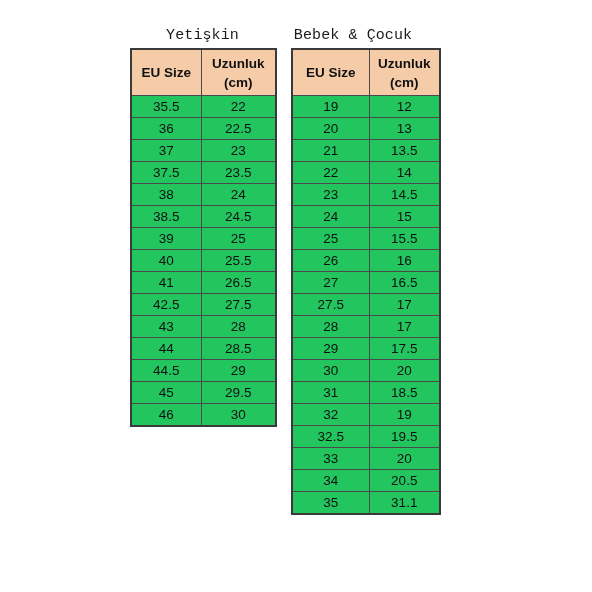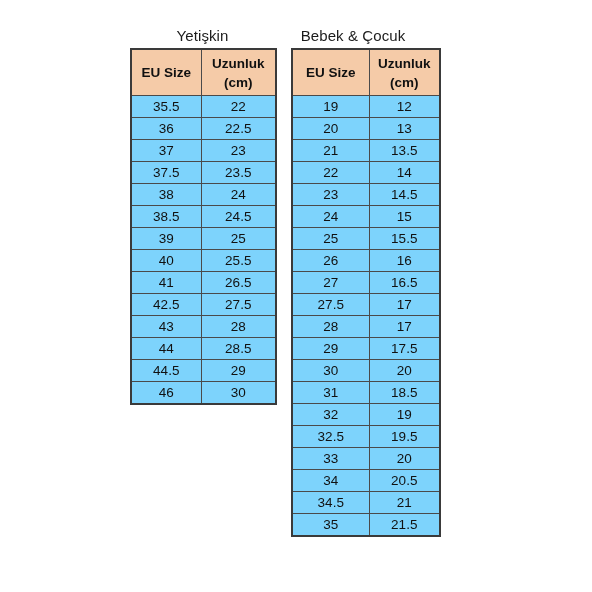--- a/index.html
+++ b/index.html
@@ -33,27 +33,28 @@
 
   .chart-title {
     text-align: center;
     font-size: 15px;
     font-weight: 400;
     color: #1b1b1b;
     line-height: 20px;
     height: 22px;
     white-space: nowrap;
     letter-spacing: 0.1px;
+    font-family: Liberation Mono, monospace;
   }
 
   table.size-table {
     border-collapse: collapse;
     table-layout: fixed;
     width: 100%;
-    background: #7dd3fc;
+    background: #22c55e;
     border: 2px solid #3a3a3a;
   }
 
   table.size-table th,
   table.size-table td {
     border: 1px solid #4a4a4a;
     text-align: center;
     color: #111111;
     padding: 0;
   }
@@ -152,20 +153,24 @@
             <td>43</td>
             <td>28</td>
           </tr>
           <tr>
             <td>44</td>
             <td>28.5</td>
           </tr>
           <tr>
             <td>44.5</td>
             <td>29</td>
+          </tr>
+          <tr>
+            <td>45</td>
+            <td>29.5</td>
           </tr>
           <tr>
             <td>46</td>
             <td>30</td>
           </tr>
         </tbody>
       </table>
     </div>
     <div class="chart-block child">
       <div class="chart-title">Bebek &amp; Çocuk</div>
@@ -252,23 +257,19 @@
           </tr>
           <tr>
             <td>33</td>
             <td>20</td>
           </tr>
           <tr>
             <td>34</td>
             <td>20.5</td>
           </tr>
           <tr>
-            <td>34.5</td>
-            <td>21</td>
-          </tr>
-          <tr>
             <td>35</td>
-            <td>21.5</td>
+            <td>31.1</td>
           </tr>
         </tbody>
       </table>
     </div>
   </div>
 
 </body></html>

